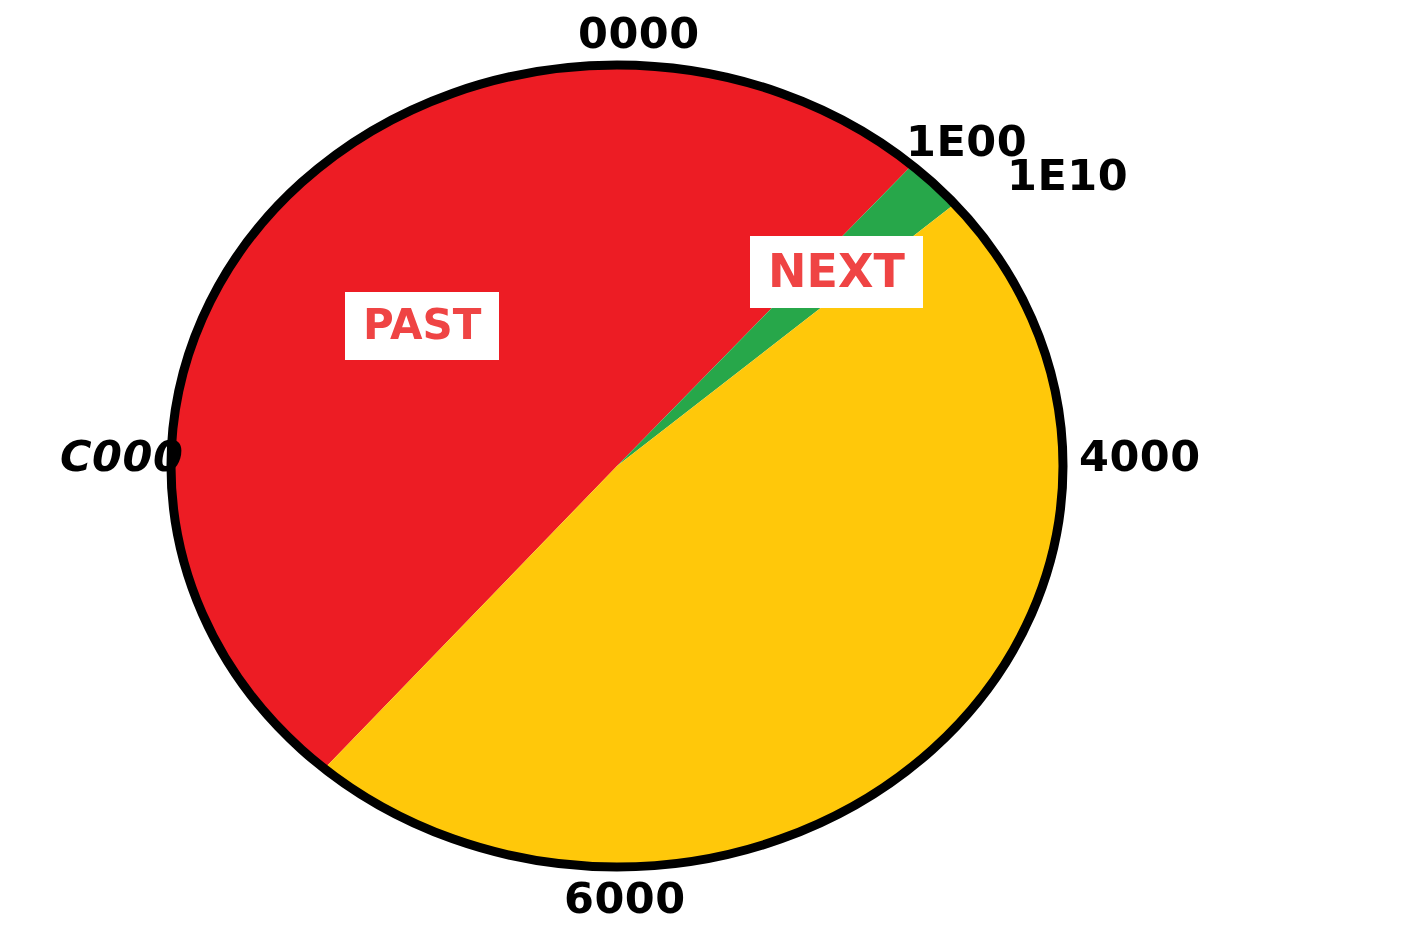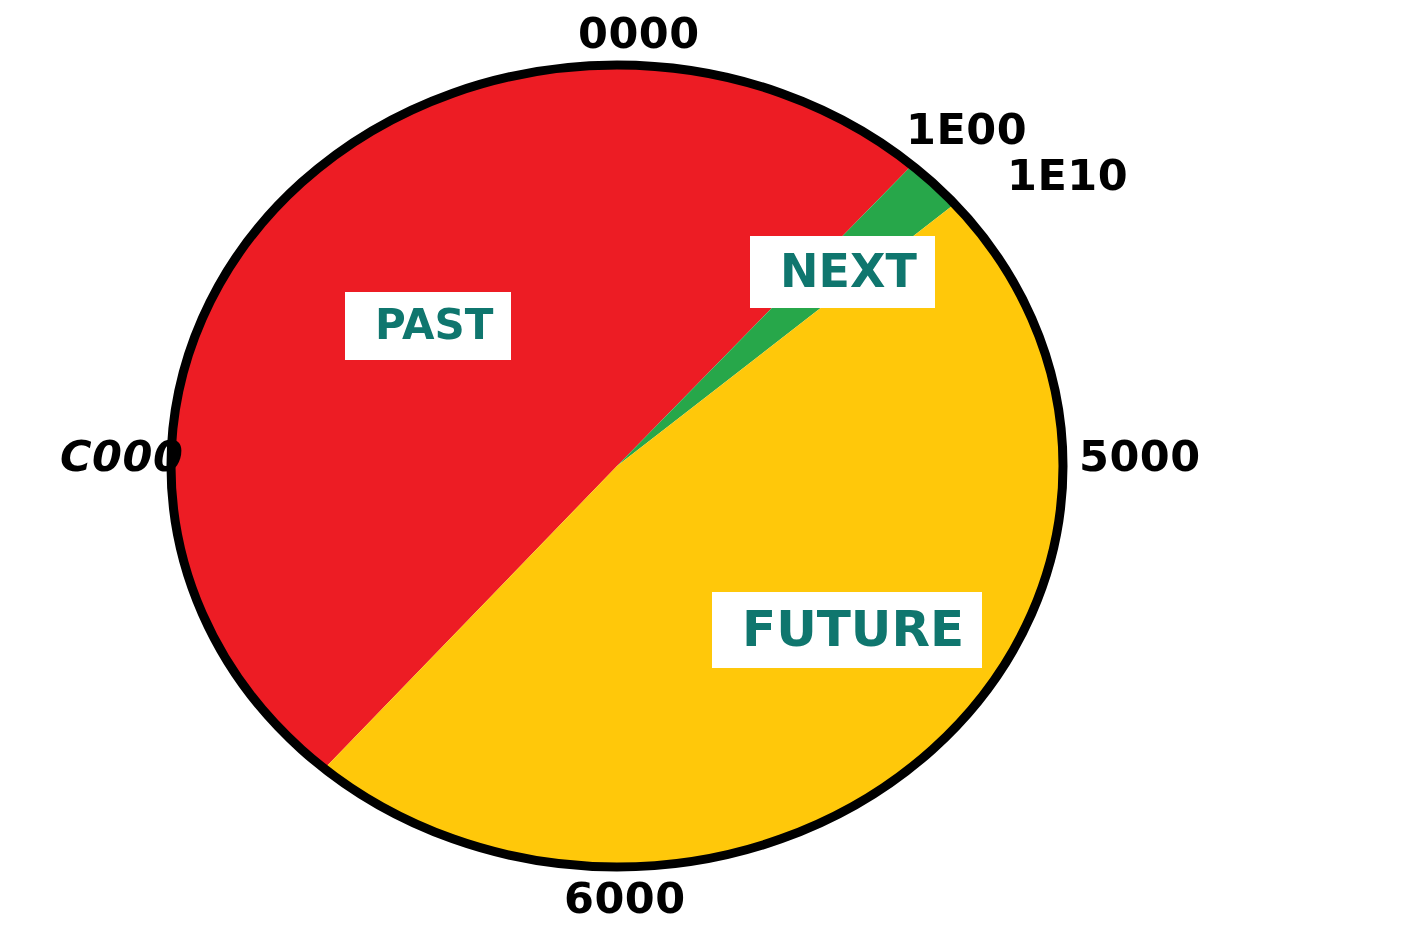--- a/index.html
+++ b/index.html
@@ -13,35 +13,35 @@
     position:absolute;
     font-family:"DejaVu Sans","Liberation Sans",sans-serif;
     font-weight:bold;
     font-size:43px;
     color:#000000;
     white-space:nowrap;
     letter-spacing:0.5px;
     line-height:1;
   }
   .ring-label.lbl-0000{left:578px;top:12px;}
-  .ring-label.lbl-1e00{left:906px;top:108px;}
+  .ring-label.lbl-1e00{left:906px;top:120px;}
   .ring-label.lbl-1e10{left:959px;top:154px;margin-left:48px;}
   .ring-label.lbl-4000{left:1079px;top:435px;}
   .ring-label.lbl-8000{left:564px;top:877px;}
   .ring-label.lbl-c000{left:60px;top:435px;font-style:italic;}
 
   .wedge-label{
     position:absolute;
     background:#ffffff;
-    color:#0f766e;
+    color:#ef4444;
     font-family:"DejaVu Sans","Liberation Sans",sans-serif;
     font-weight:bold;
     line-height:1;
     white-space:nowrap;
-    padding:12px 18px 14px 30px;
+    padding:12px 18px 14px 18px;
     box-sizing:border-box;
   }
   .wedge-label.lbl-past{left:345px;top:292px;font-size:42px;}
   .wedge-label.lbl-next{left:750px;top:236px;font-size:46px;}
   .wedge-label.lbl-future{left:712px;top:592px;font-size:50px;}
 </style>
 </head>
 <body>
 
 <div id="stage">
@@ -54,21 +54,20 @@
       <path d="M 617.0 466.0 L 911.9 165.2 A 446 401 0 0 1 954.6 204.0 Z" fill="#27A74A"></path>
 
       <path d="M 617.0 466.0 L 954.6 204.0 A 446 401 0 0 1 324.4 768.6 Z" fill="#FFC80A"></path>
     </g>
     <ellipse cx="617" cy="466" rx="446" ry="401" fill="none" stroke="#000000" stroke-width="9"></ellipse>
   </svg>
 
   <div class="ring-label lbl-0000">0000</div>
   <div class="ring-label lbl-1e00">1E00</div>
   <div class="ring-label lbl-1e10">1E10</div>
-  <div class="ring-label lbl-4000">5000</div>
+  <div class="ring-label lbl-4000">4000</div>
   <div class="ring-label lbl-8000">6000</div>
   <div class="ring-label lbl-c000">C000</div>
 
   <div class="wedge-label lbl-past">PAST</div>
   <div class="wedge-label lbl-next">NEXT</div>
-  <div class="wedge-label lbl-future">FUTURE</div>
 
 </div>
 
 </body></html>

